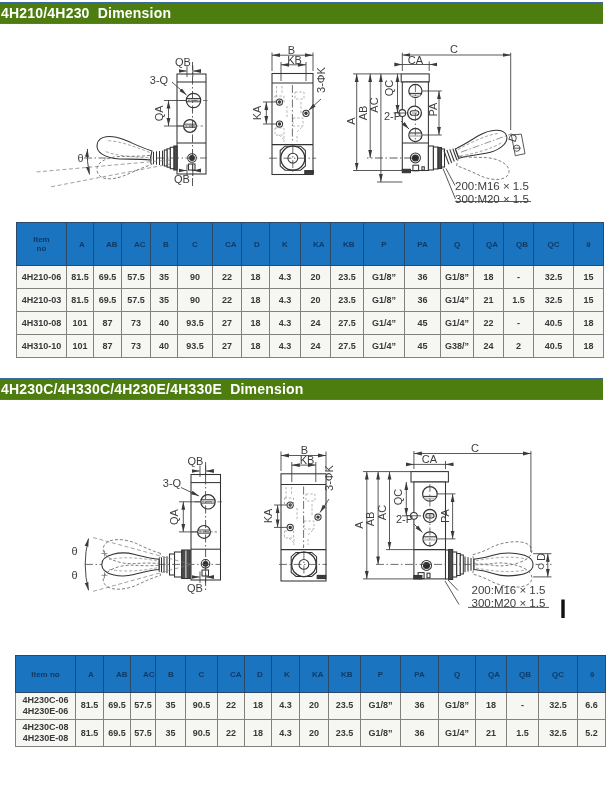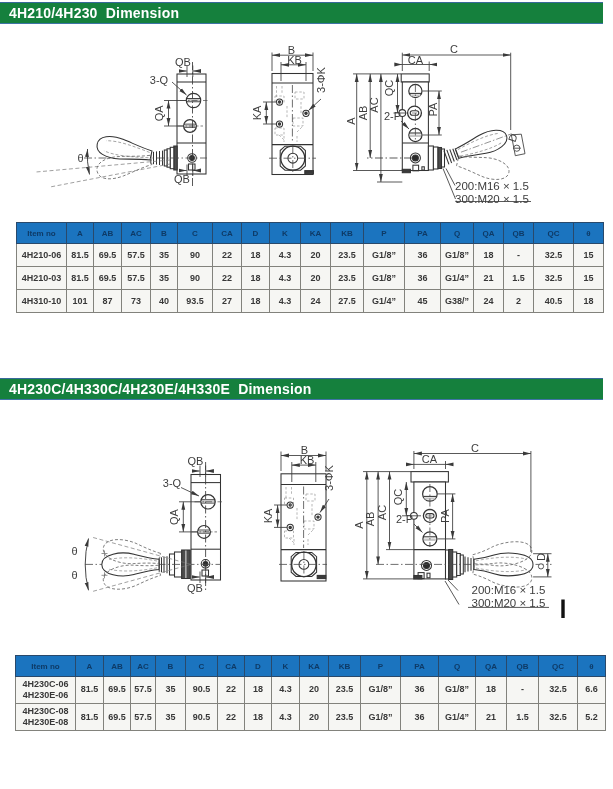--- a/index.html
+++ b/index.html
@@ -1,19 +1,19 @@
 <!DOCTYPE html>
 <html><head>
 <meta charset="utf-8">
 <style>
 html,body{margin:0;padding:0}
 body{width:613px;height:789px;position:relative;background:#fff;font-family:"Liberation Sans",sans-serif;overflow:hidden}
-.bar{position:absolute;left:0;width:603px;height:22px;background:#15803d;border-top:1px solid #38699a;border-bottom:1px solid #3f74a6;color:#fff;font-weight:bold;font-size:14px;line-height:20px;padding-left:9px;box-sizing:border-box;letter-spacing:0.2px}
+.bar{position:absolute;left:0;width:603px;height:22px;background:#4d7c0f;border-top:1px solid #38699a;border-bottom:1px solid #3f74a6;color:#fff;font-weight:bold;font-size:14px;line-height:20px;padding-left:1px;box-sizing:border-box;letter-spacing:0.2px}
 table{position:absolute;border-collapse:collapse;table-layout:fixed;background:#f6f6f3;border:1px solid #4a4a46}
-th{background:#1b74bf;color:#0e3a66;font-weight:bold;font-size:8px;border:1px solid #29496b;padding:4px;height:12px}
+th{background:#1b74bf;color:#0e3a66;font-weight:bold;font-size:8px;border:1px solid #29496b;padding:12px;height:12px}
 td{font-size:9px;font-weight:bold;color:#383838;text-align:center;border:1px solid #82827c;padding:0;font-family:"Liberation Sans",sans-serif}
 .t1 td{height:22px}
 .t2 td{height:26.2px;line-height:11.5px}
 svg{position:absolute}
 svg text{font-family:"Liberation Sans",sans-serif;fill:#3d3d3d}
 </style>
 </head>
 <body>
 <div class="bar" style="top:2px">4H210/4H230&nbsp; Dimension</div>
 
@@ -296,20 +296,40 @@
         <td>23.5</td>
         <td>G1/8”</td>
         <td>36</td>
         <td>G1/4”</td>
         <td>21</td>
         <td>1.5</td>
         <td>32.5</td>
         <td>15</td>
       </tr>
 <tr>
+        <td>4H310-08</td>
+        <td>101</td>
+        <td>87</td>
+        <td>73</td>
+        <td>40</td>
+        <td>93.5</td>
+        <td>27</td>
+        <td>18</td>
+        <td>4.3</td>
+        <td>24</td>
+        <td>27.5</td>
+        <td>G1/4”</td>
+        <td>45</td>
+        <td>G1/4”</td>
+        <td>22</td>
+        <td>-</td>
+        <td>40.5</td>
+        <td>18</td>
+      </tr>
+<tr>
         <td>4H310-10</td>
         <td>101</td>
         <td>87</td>
         <td>73</td>
         <td>40</td>
         <td>93.5</td>
         <td>27</td>
         <td>18</td>
         <td>4.3</td>
         <td>24</td>

